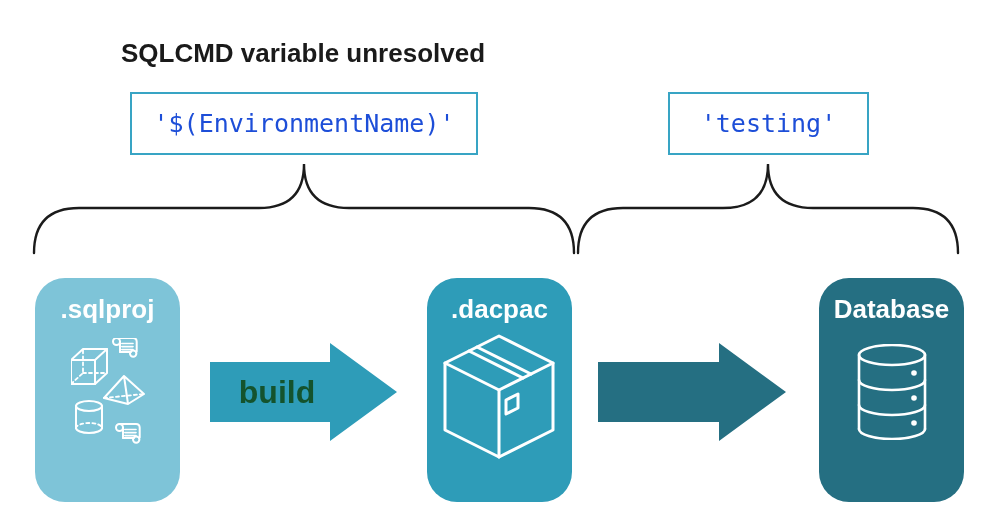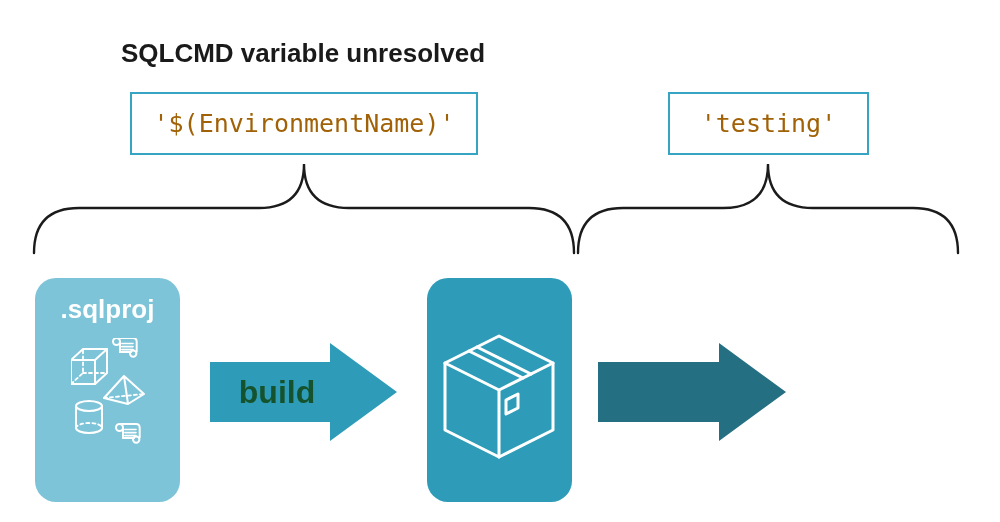--- a/index.html
+++ b/index.html
@@ -15,25 +15,25 @@
   #left-heading{left:103px;top:26px;width:400px;}
   #right-heading{left:618px;top:26px;width:300px;}
   .codebox{
     position:absolute;border:2px solid var(--code-border,#38a4c4);background:#fff;
     display:flex;align-items:center;justify-content:center;
   }
   #left-codebox{left:130px;top:80px;width:344px;height:59px;}
   #right-codebox{left:668px;top:80px;width:197px;height:59px;}
   .code-text{
     font-family:"DejaVu Sans Mono","Liberation Mono",monospace;
-    font-size:25px;color:#a16207;white-space:pre;
+    font-size:25px;color:#1d4ed8;white-space:pre;
   }
   .overlay-svg{position:absolute;left:0;top:0;pointer-events:none;}
   .brace{fill:none;stroke:#1b1b1b;stroke-width:2.4;stroke-linecap:round;}
-  .node{position:absolute;top:266px;height:224px;border-radius:21px;}
+  .node{position:absolute;top:266px;height:224px;border-radius:30px;}
   #sqlproj-node{left:35px;width:145px;background:var(--light-teal,#7ec4d8);}
   #dacpac-node{left:427px;width:145px;background:var(--teal,#2e9cb8);}
   #database-node{left:819px;width:145px;background:var(--dark-teal,#256f82);}
   .node-label{
     position:absolute;top:16px;left:0;right:0;text-align:center;
     color:#ffffff;font-weight:700;font-size:26px;line-height:30px;
   }
   .node-icon{position:absolute;}
   #sqlproj-icon{left:36px;top:60px;}
   #dacpac-icon{left:12px;top:54px;}
@@ -114,24 +114,39 @@
         <path class="wire" d="M31,68 V90"></path>
         <path class="wire" d="M5,90 A13,5 0 0 0 31,90"></path>
         <path class="wire-dash" d="M5,90 A13,5 0 0 1 31,90"></path>
       </g>
 
       <use href="#scroll" x="45" y="86"></use>
     </svg>
   </div>
 
   <div class="node" id="dacpac-node">
+    <div class="node-label">.dacpac</div>
     <svg class="node-icon" id="dacpac-icon" width="120" height="132" viewBox="0 0 120 132">
       <path class="pkg" d="M60,4 L114,31 L60,58 L6,31 Z"></path>
       <path class="pkg" d="M6,31 V98 L60,125 V58"></path>
       <path class="pkg" d="M114,31 V98 L60,125"></path>
       <path class="pkg" d="M30,19 L84,46"></path>
       <path class="pkg" d="M38,15 L92,42"></path>
       <path class="pkg" d="M67,68 L79,62 L79,76 L67,82 Z"></path>
     </svg>
   </div>
 
+  <div class="node" id="database-node">
+    <div class="node-label">Database</div>
+    <svg class="node-icon" id="database-icon" width="74" height="96" viewBox="0 0 74 96">
+      <ellipse class="db" cx="37" cy="11" rx="33" ry="10"></ellipse>
+      <path class="db" d="M4,11 V85"></path>
+      <path class="db" d="M70,11 V85"></path>
+      <path class="db" d="M4,85 A33,10 0 0 0 70,85"></path>
+      <path class="db" d="M4,36 A33,10 0 0 0 70,36"></path>
+      <path class="db" d="M4,61 A33,10 0 0 0 70,61"></path>
+      <circle cx="59" cy="29" r="2.8" fill="#ffffff"></circle>
+      <circle cx="59" cy="54" r="2.8" fill="#ffffff"></circle>
+      <circle cx="59" cy="79" r="2.8" fill="#ffffff"></circle>
+    </svg>
+  </div>
 
 </div>
 
 </body></html>

